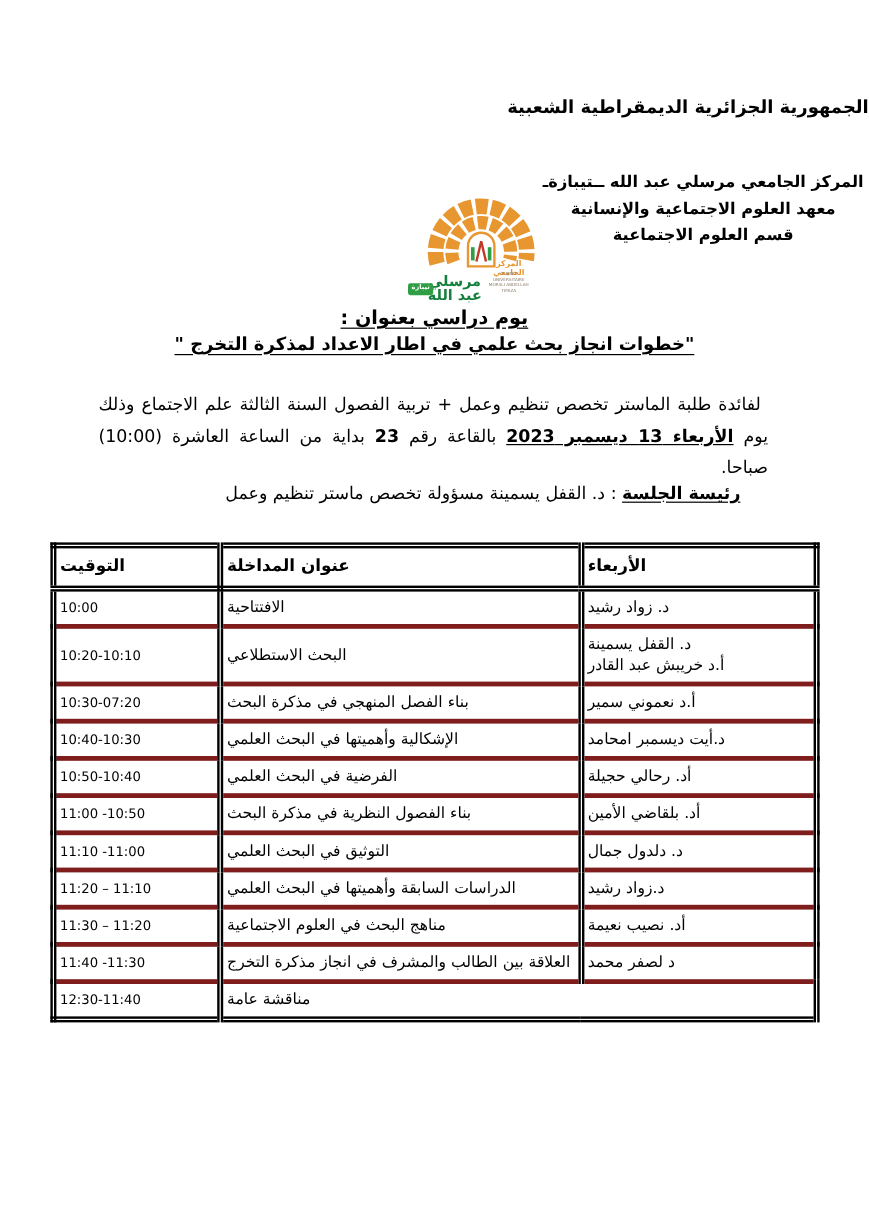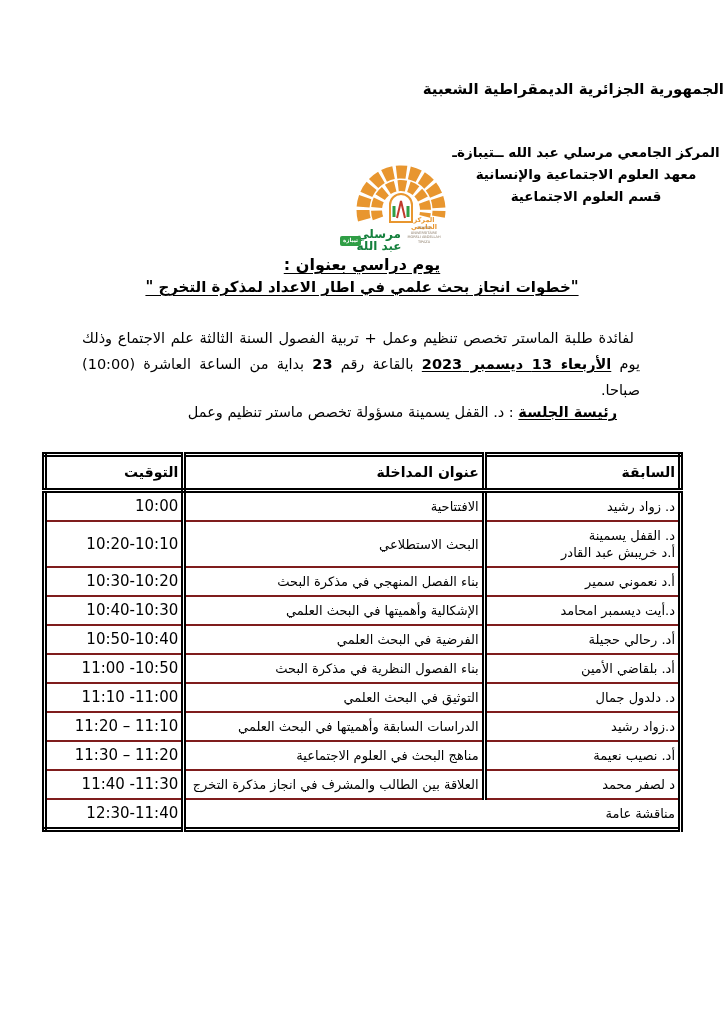--- a/index.html
+++ b/index.html
@@ -32,30 +32,30 @@
   .intro{position:absolute;top:310px;right:84px;width:558px;text-align:justify;
     font-size:14.5px;line-height:26px;text-indent:6px;}
   .intro .date{font-weight:bold;text-decoration:underline;text-underline-offset:2px;}
   .intro .room{font-weight:bold;}
   
   .session-line{position:absolute;top:404px;right:107px;width:535px;text-align:right;font-size:14.5px;}
   .session-line .label{font-weight:bold;text-decoration:underline;text-underline-offset:2px;margin-top:16px;}
   
   .schedule{position:absolute;top:452px;right:41px;width:641px;border-collapse:collapse;
     font-size:13px;table-layout:fixed;}
-  .schedule th,.schedule td{border:2px solid #7f1d1d;text-align:right;vertical-align:middle;
+  .schedule th,.schedule td{border:4px solid #7f1d1d;text-align:left;vertical-align:middle;
     padding:5px 3px;line-height:17px;}
   .schedule th{font-size:14px;font-weight:bold;border-bottom:5px double #000;padding:7px 3px;}
   .schedule{border:5px double #000;}
   .schedule .v-sep{border-left:5px double #000;border-right:5px double #000;}
   .schedule col.c-prof{width:196px;}
   .schedule col.c-title{width:300px;}
   .schedule col.c-time{width:139px;}
   .cell-prof{white-space:pre-line;}
-  .cell-time{direction:ltr;font-size:15px;}
+  .cell-time{direction:ltr;font-size:11px;}
 </style>
 </head>
 <body>
 
 <div class="national-header">
   <div>الجمهورية الجزائرية الديمقراطية الشعبية</div>
 </div>
 
 <div class="logo">
   <svg width="118" height="102" viewBox="0 0 118 102">
@@ -96,41 +96,41 @@
 <div class="session-line"><span class="label">رئيسة الجلسة</span><span> : د. القفل يسمينة مسؤولة تخصص ماستر تنظيم وعمل</span></div>
 
 <table class="schedule">
   <colgroup>
     <col class="c-prof">
       <col class="c-title">
       <col class="c-time">
   </colgroup>
   <thead>
     <tr>
-      <th>السابقة</th>
+      <th>الأربعاء</th>
       <th class="v-sep">عنوان المداخلة</th>
       <th>التوقيت</th>
     </tr>
   </thead>
   <tbody id="schedule-body">
   <tr>
         <td class="cell-prof">د. زواد رشيد</td>
         <td class="v-sep">الافتتاحية</td>
         <td class="cell-time">10:00</td>
       </tr>
       <tr>
         <td class="cell-prof">د. القفل يسمينة
 أ.د خريبش عبد القادر</td>
         <td class="v-sep">البحث الاستطلاعي</td>
         <td class="cell-time">10:20-10:10</td>
       </tr>
       <tr>
         <td class="cell-prof">أ.د نعموني سمير</td>
         <td class="v-sep">بناء الفصل المنهجي في مذكرة البحث</td>
-        <td class="cell-time">10:30-10:20</td>
+        <td class="cell-time">10:30-07:20</td>
       </tr>
       <tr>
         <td class="cell-prof">د.أيت ديسمبر امحامد</td>
         <td class="v-sep">الإشكالية وأهميتها في البحث العلمي</td>
         <td class="cell-time">10:40-10:30</td>
       </tr>
       <tr>
         <td class="cell-prof">أد. رحالي حجيلة</td>
         <td class="v-sep">الفرضية في البحث العلمي</td>
         <td class="cell-time">10:50-10:40</td>

